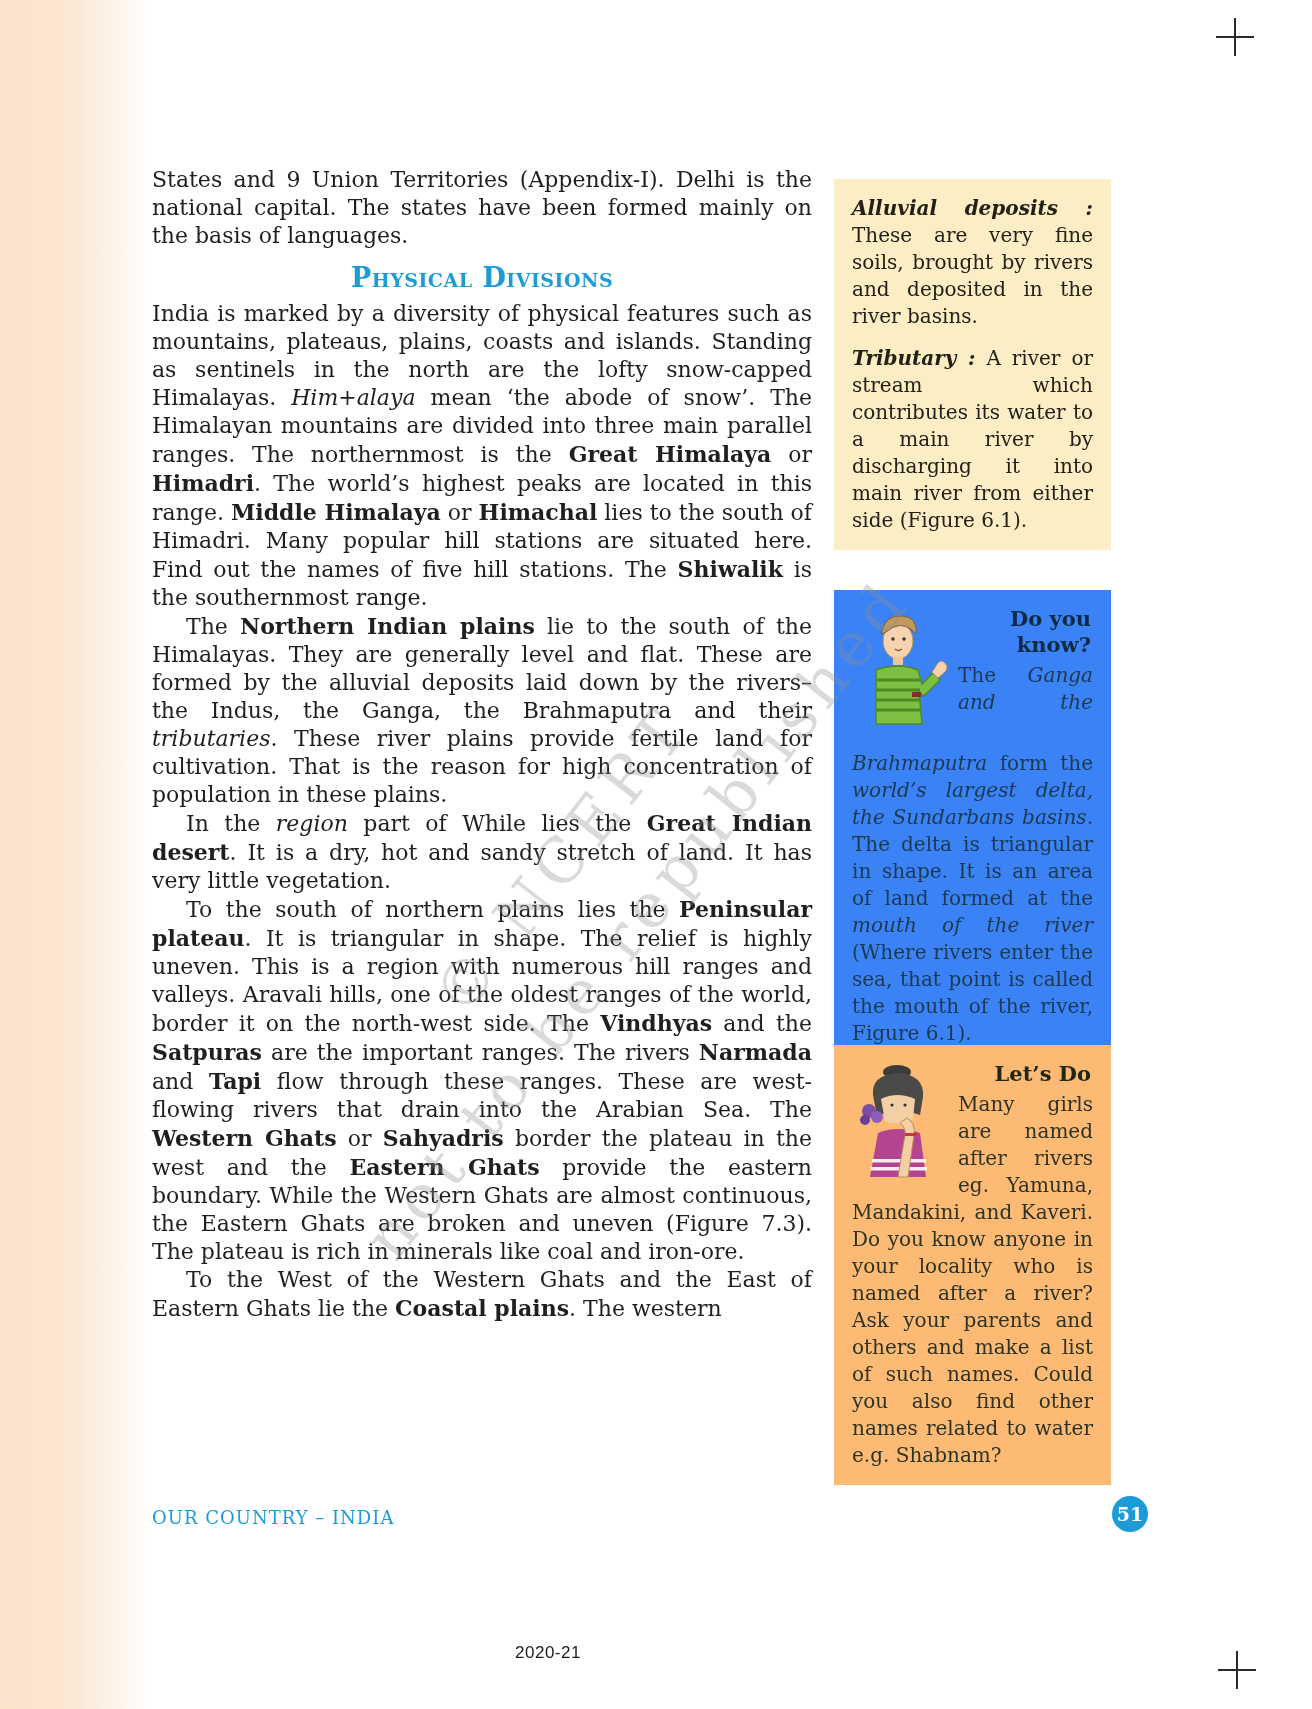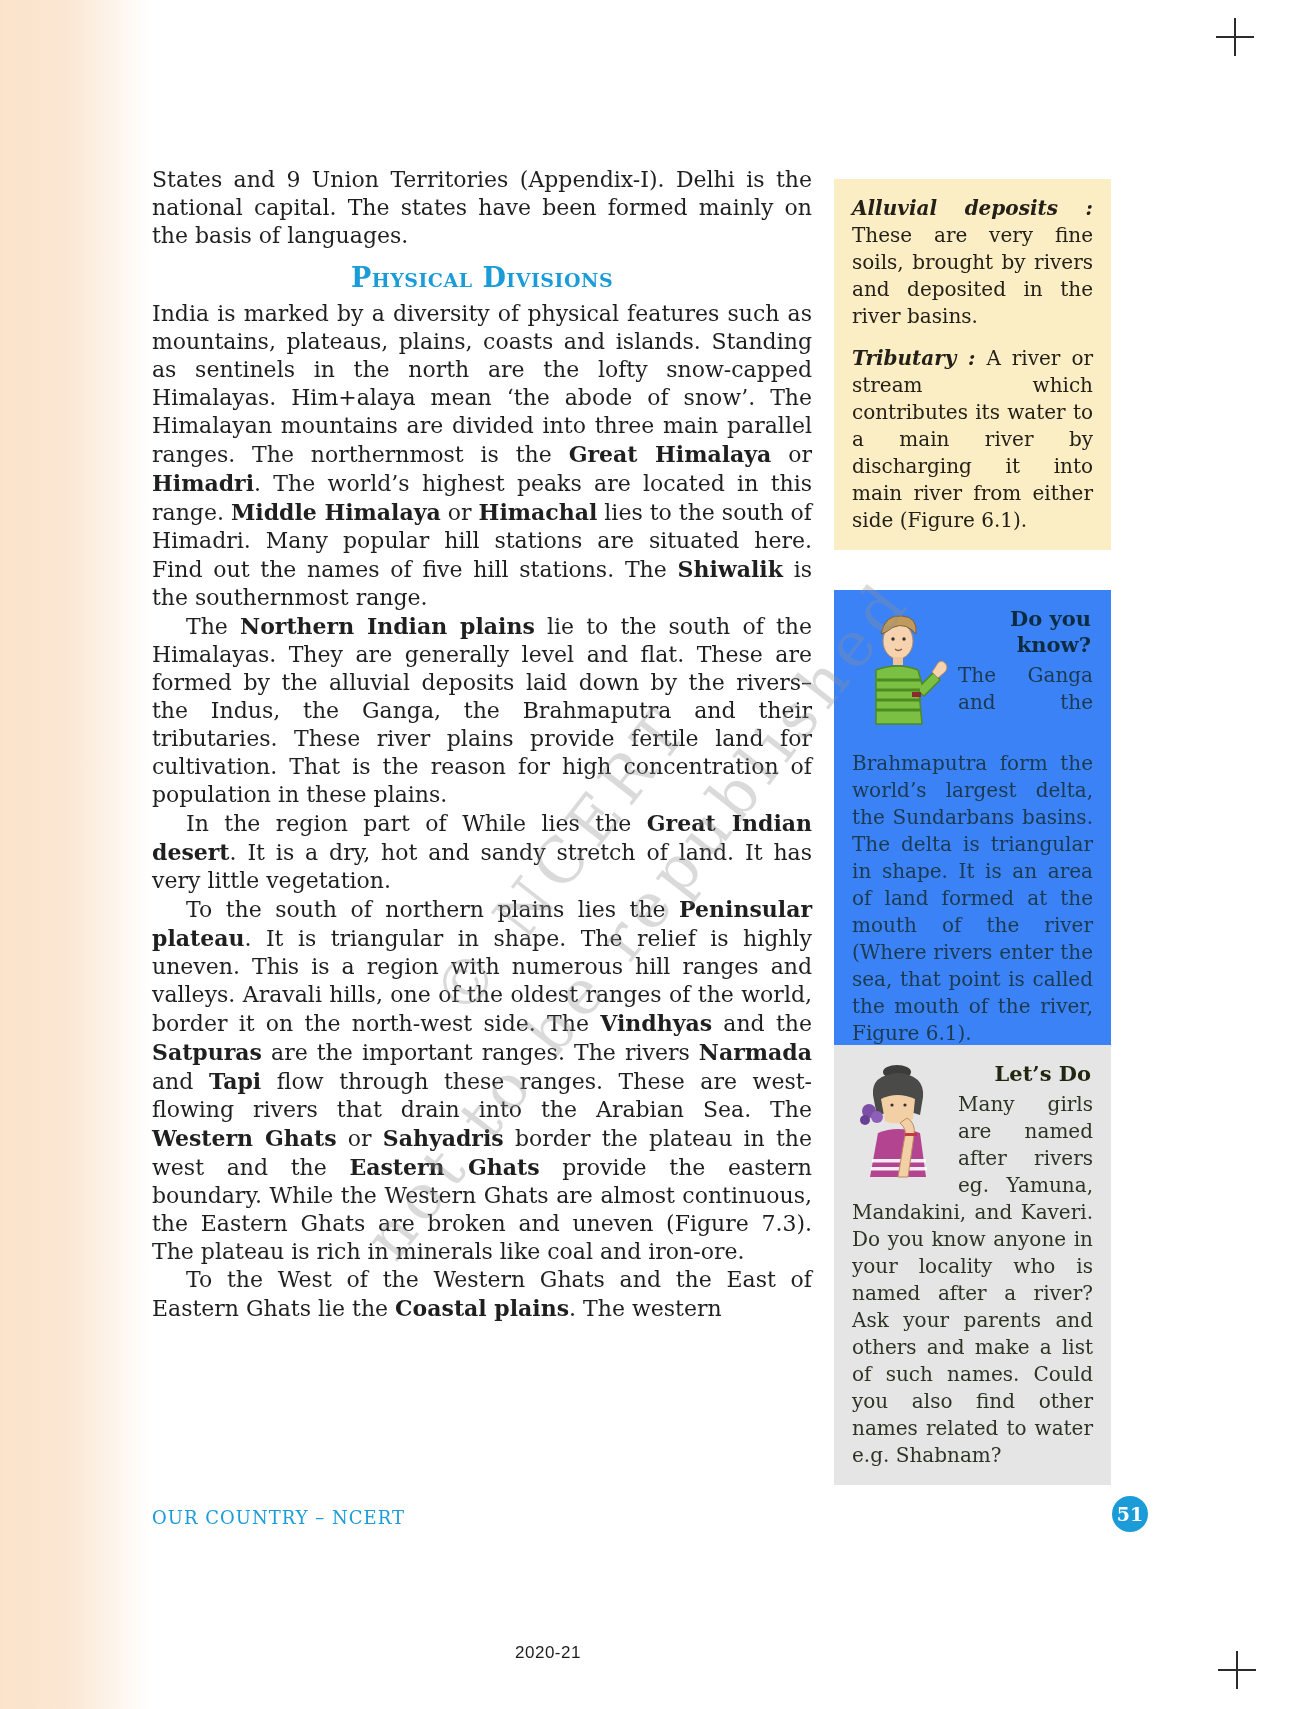--- a/index.html
+++ b/index.html
@@ -19,29 +19,29 @@
   .crop-br{left:1218px;top:1651px;}
 
   
   .main-col{position:absolute;left:152px;top:166px;width:660px;color:#1f1f1f;
     font-size:22px;line-height:28px;text-align:justify;}
   .main-col p{margin:0;}
   .para-indent{text-indent:34px;}
   .section-heading{margin:13px 0 7px 0;font-size:27px;line-height:30px;font-weight:bold;
     font-variant:small-caps;letter-spacing:.5px;color:#1b9cd8;text-align:center;}
   .b{font-weight:bold;}
-  .i{}
+  .i{font-style:italic;}
 
   
   .box{position:absolute;left:834px;width:277px;box-sizing:border-box;padding:16px 18px;
     text-align:justify;font-size:20px;line-height:27px;}
   .box p{margin:0;}
   .box-yellow{top:179px;min-height:340px;background:#fbeec5;color:#242018;}
   .box-blue{top:590px;min-height:388px;background:#3b82f6;color:#1b3a50;}
-  .box-green{top:1045px;min-height:318px;background:#e5e5e5;color:#2c3323;}
+  .box-green{top:1045px;min-height:318px;background:#fdba74;color:#2c3323;}
   .def + .def{margin-top:15px;}
   .term{font-weight:bold;font-style:italic;}
   .box-title{font-weight:bold;font-size:21px;line-height:26px;text-align:right;
     margin:0 2px 4px 0;}
   .box-blue .box-title{color:#0e2c41;}
   .box-green .box-title{color:#20270f;}
   .illus{float:left;margin:2px 10px 2px 0;}
   .illus svg{display:block;}
 
   
@@ -136,17 +136,17 @@
 
   </aside>
 
   <div class="watermark">
     <div class="watermark-inner">
       <div>© NCERT</div>
       <div>not to be republished</div>
     </div>
   </div>
 
-  <div class="footer-left">OUR COUNTRY – NCERT</div>
+  <div class="footer-left">OUR COUNTRY – INDIA</div>
   <div class="page-badge">51</div>
   <div class="year-mark">2020-21</div>
 
 </div>
 
 </body></html>

